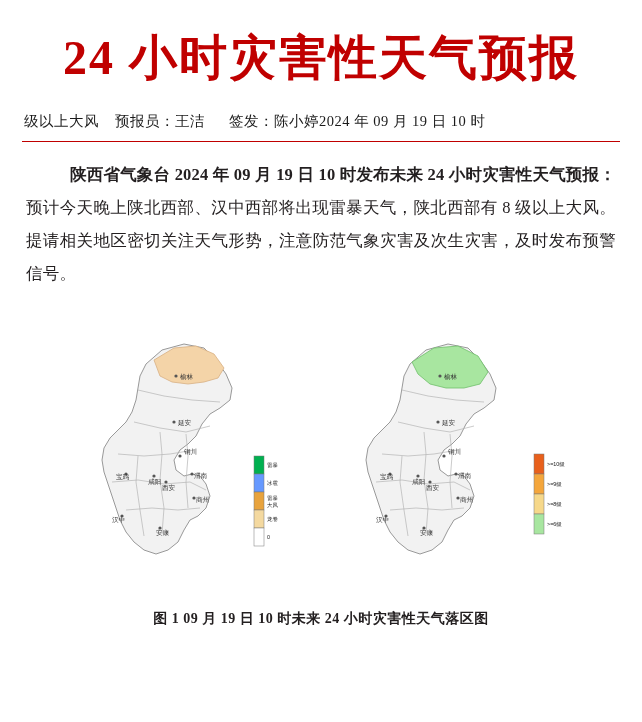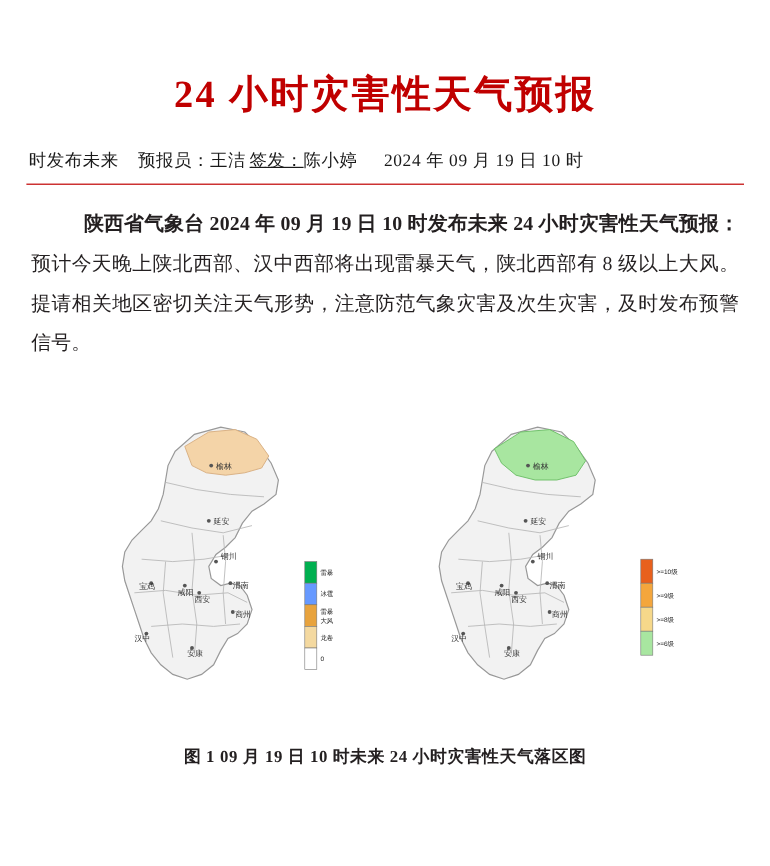--- a/index.html
+++ b/index.html
@@ -18,43 +18,42 @@
     position: relative;
     width: 642px;
     height: 722px;
     box-sizing: border-box;
     padding: 0 22px;
   }
   
   .title {
     text-align: center;
     color: #c00000;
-    font-size: 32px;
+    font-size: 48px;
     font-weight: bold;
     letter-spacing: 2px;
     line-height: 1;
     padding-top: 34px;
     padding-bottom: 6px;
     font-family: "Liberation Serif", "DejaVu Serif", serif;
-    margin-top: 28px;
   }
   
   .meta-row {
     display: flex;
     align-items: baseline;
     justify-content: flex-start;
     font-size: 14.5px;
     color: #1a1a1a;
     padding: 24px 2px 10px 2px;
     letter-spacing: 0.5px;
   }
   .meta-item { white-space: nowrap; }
   .meta-gap-l { margin-left: 16px; }
-  .meta-gap-s { margin-left: 3px; text-decoration: underline; }
-  .meta-date { margin-left: 22px; }
+  .meta-gap-s { margin-left: 24px; }
+  .meta-date { }
   .rule {
     border: none;
     border-top: 1.6px solid #c00000;
     margin: 0 0 16px 0;
   }
   
   .body-text {
     font-size: 16.5px;
     line-height: 2.0;
     text-align: justify;
@@ -99,21 +98,21 @@
   .city-dot { fill: #555; }
 </style>
 </head>
 <body>
 
 <div class="page">
 
   <div class="title">24 小时灾害性天气预报</div>
 
   <div class="meta-row">
-    <span class="meta-item">时发布未来</span>
+    <span class="meta-item">级以上大风</span>
     <span class="meta-item meta-gap-l">预报员：</span>
     <span class="meta-item">王洁</span>
     <span class="meta-item meta-gap-s">签发：</span>
     <span class="meta-item">陈小婷</span>
     <span class="meta-item meta-date">2024 年 09 月 19 日 10 时</span>
   </div>
 
   <hr class="rule">
 
   <div class="body-text">

